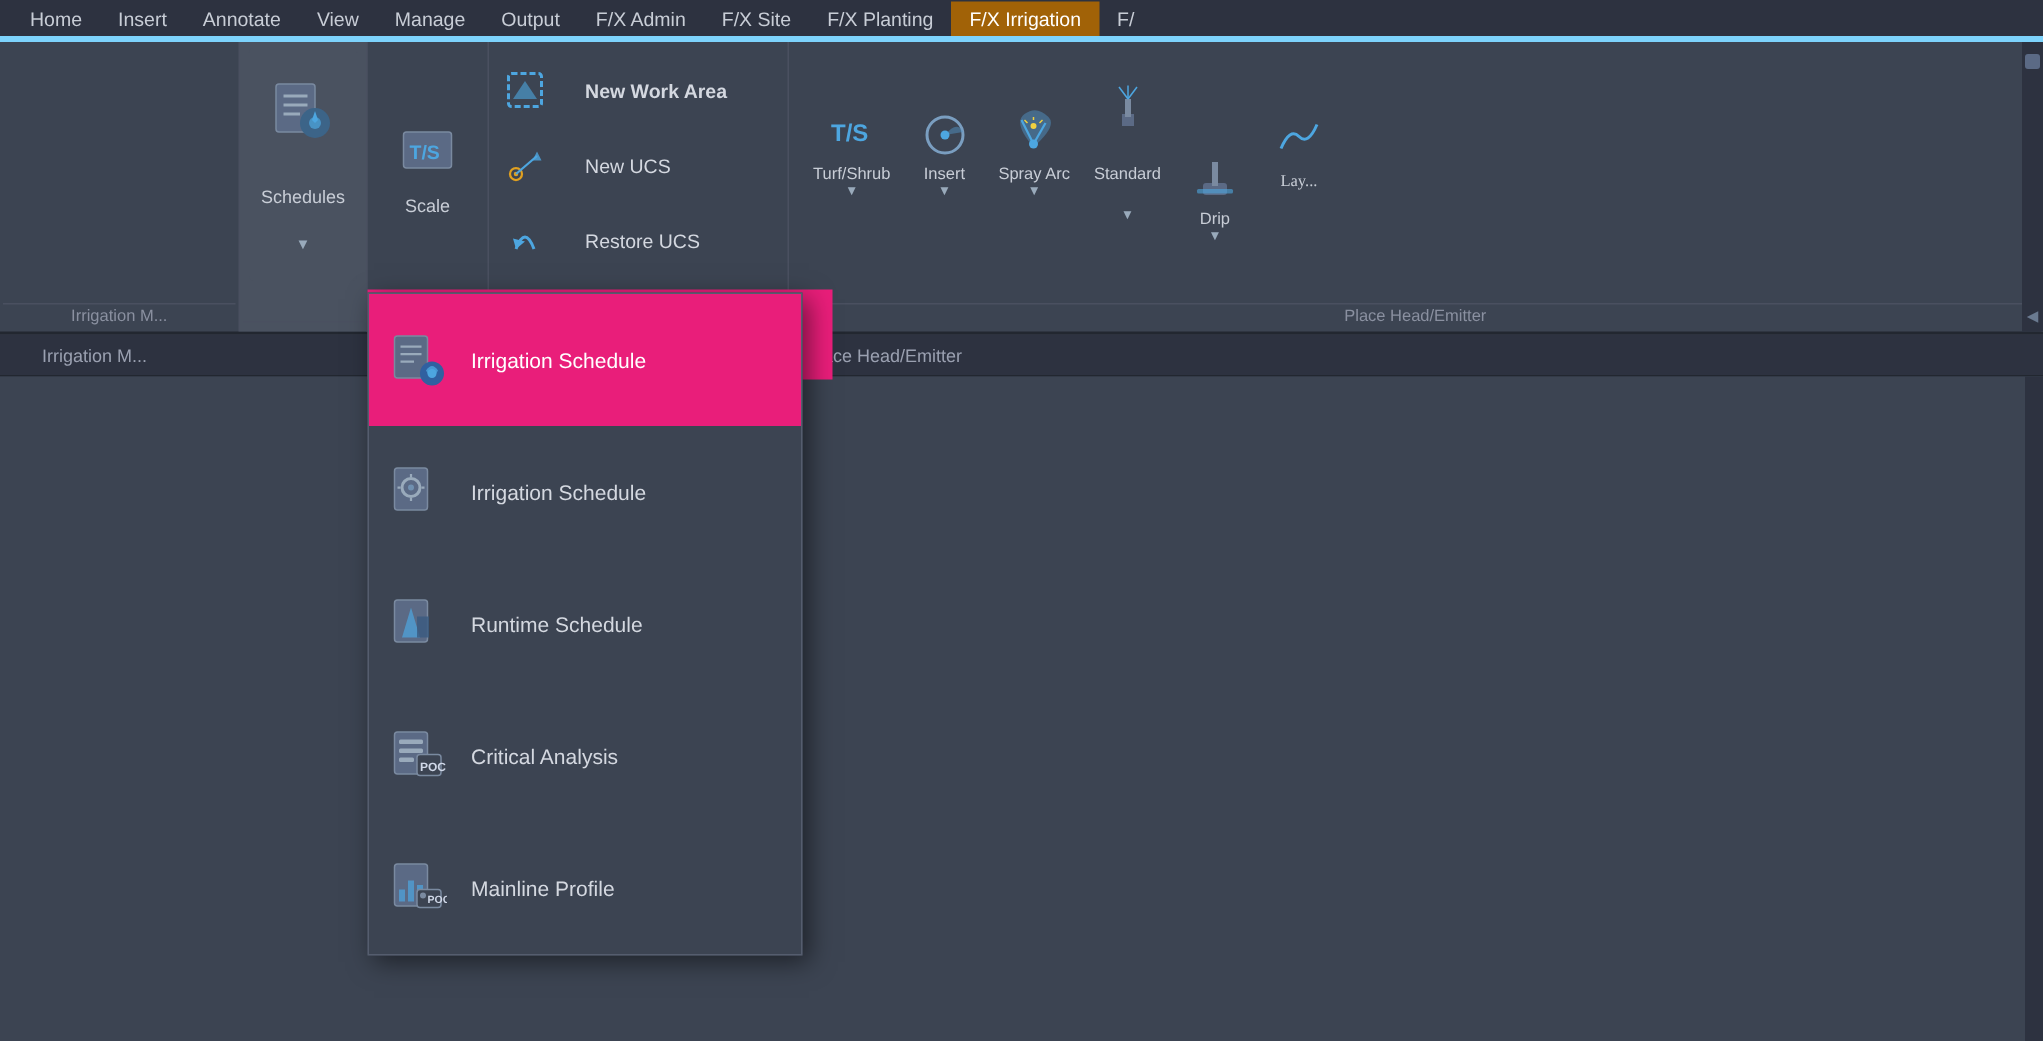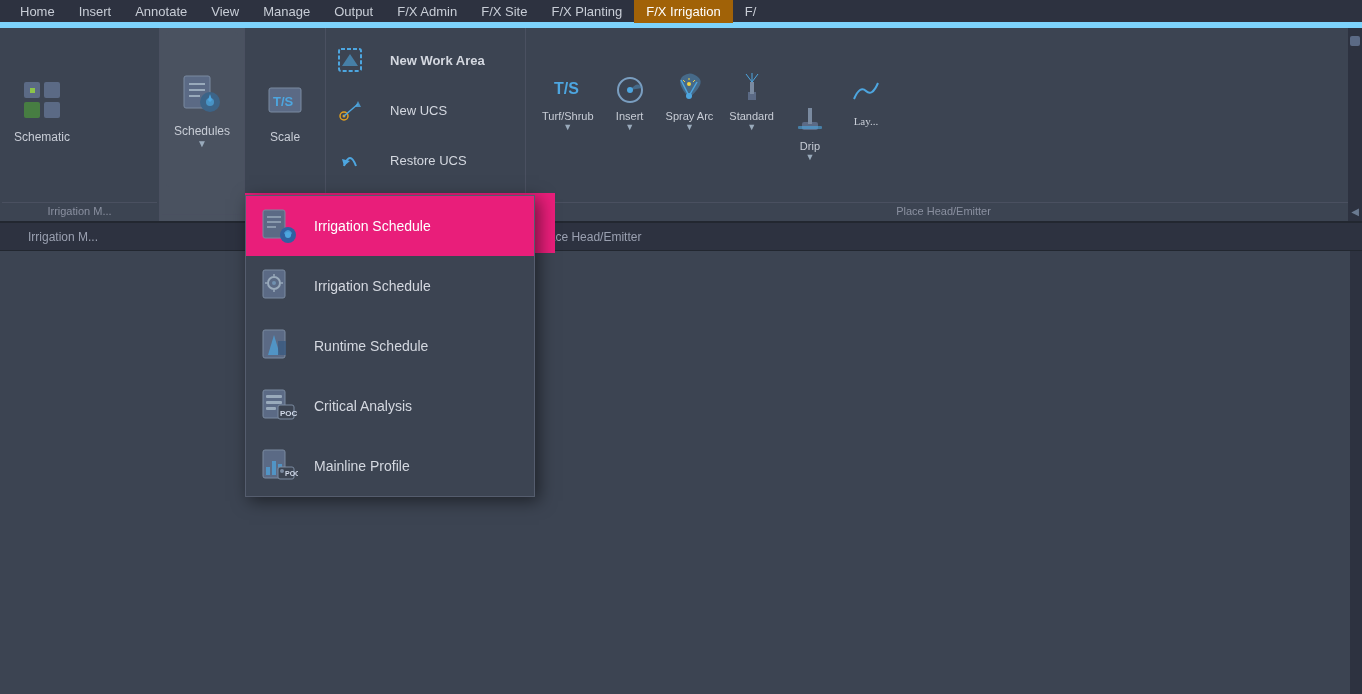--- a/index.html
+++ b/index.html
@@ -13,21 +13,21 @@
       position: relative;
     }
 
     
     .menu-bar {
       background: #2d3240;
       height: 28px;
       display: flex;
       align-items: center;
       padding: 0 8px;
-      border-bottom: 6px solid #7dd3fc;
+      border-bottom: 4px solid #7dd3fc;
     }
     .menu-bar-item {
       padding: 4px 12px;
       font-size: 13px;
       color: #c8cdd6;
       cursor: pointer;
       white-space: nowrap;
     }
     .menu-bar-item.active {
       background: #a16207;
@@ -146,21 +146,21 @@
       background: #3c4452;
       width: 290px;
       z-index: 100;
       border: 1px solid #555d6e;
       box-shadow: 4px 4px 16px rgba(0,0,0,0.5);
     }
 
     .dropdown-item {
       display: flex;
       align-items: center;
-      padding: 10px 14px;
+      padding: 24px 14px;
       cursor: pointer;
       gap: 14px;
     }
     .dropdown-item.highlighted {
       background: #e91e7a;
       color: #fff;
     }
     .dropdown-item-icon {
       width: 40px;
       height: 40px;
@@ -223,39 +223,27 @@
   <div class="menu-bar-item active">F/X Irrigation</div>
   <div class="menu-bar-item">F/</div>
 </div>
 
 <div class="ribbon">
 
   <div class="ribbon-section" style="min-width:160px;">
     <div class="ribbon-section-content">
 
 
-      <div class="ribbon-btn-large">
-        <div class="ribbon-btn-large-icon">
-          <svg width="44" height="44" viewBox="0 0 44 44">
-            <rect x="4" y="4" width="16" height="16" rx="2" fill="#5b6a85"></rect>
-            <rect x="24" y="4" width="16" height="16" rx="2" fill="#5b6a85"></rect>
-            <rect x="4" y="24" width="16" height="16" rx="2" fill="#4a8c3f" opacity="0.8"></rect>
-            <rect x="24" y="24" width="16" height="16" rx="2" fill="#5b6a85"></rect>
-            <rect x="10" y="10" width="5" height="5" fill="#8bc34a"></rect>
-          </svg>
-        </div>
-        <div class="ribbon-btn-large-label">Schematic</div>
-      </div>
     </div>
     <div class="ribbon-section-label">Irrigation M...</div>
   </div>
 
   <div class="ribbon-section" style="min-width:80px; background:#4a5260;">
     <div class="ribbon-section-content" style="justify-content:center;">
-      <div class="ribbon-btn-large" style="background:#4a5260; min-width:68px;">
+      <div class="ribbon-btn-large" style="background:#4a5260; min-width:68px;gap:20px;">
         <div class="ribbon-btn-large-icon">
           <svg width="44" height="44" viewBox="0 0 44 44">
             <rect x="4" y="4" width="26" height="32" rx="2" fill="#5b6a85" stroke="#7a8aa0" stroke-width="1"></rect>
             <line x1="9" y1="12" x2="25" y2="12" stroke="#9ab" stroke-width="2"></line>
             <line x1="9" y1="18" x2="25" y2="18" stroke="#9ab" stroke-width="2"></line>
             <line x1="9" y1="24" x2="20" y2="24" stroke="#9ab" stroke-width="2"></line>
             <ellipse cx="30" cy="30" rx="10" ry="10" fill="#3c6488"></ellipse>
             <polygon points="30,22 28,28 30,30 32,28" fill="#4da6e0"></polygon>
             <ellipse cx="30" cy="30" rx="4" ry="4" fill="#4da6e0" opacity="0.7"></ellipse>
           </svg>
@@ -358,21 +346,21 @@
             <circle cx="18" cy="14" r="2" fill="#f0d040"></circle>
             <line x1="18" y1="10" x2="18" y2="8" stroke="#f0d040" stroke-width="1"></line>
             <line x1="14" y1="12" x2="12" y2="10" stroke="#f0d040" stroke-width="1"></line>
             <line x1="22" y1="12" x2="24" y2="10" stroke="#f0d040" stroke-width="1"></line>
           </svg>
         </div>
         <div class="ribbon-btn-label">Spray Arc</div>
         <div style="font-size:9px;color:#9ab;">▼</div>
       </div>
 
-      <div class="ribbon-btn" style="min-height:130px;">
+      <div class="ribbon-btn" style="min-height:130px;gap:16px;">
         <div class="ribbon-btn-icon">
           <svg width="36" height="36" viewBox="0 0 36 36">
             <rect x="14" y="22" width="8" height="8" fill="#5b6a85"></rect>
             <rect x="16" y="12" width="4" height="12" fill="#7a8aa0"></rect>
 
             <line x1="18" y1="12" x2="12" y2="4" stroke="#4da6e0" stroke-width="1"></line>
             <line x1="18" y1="12" x2="18" y2="3" stroke="#4da6e0" stroke-width="1"></line>
             <line x1="18" y1="12" x2="24" y2="4" stroke="#4da6e0" stroke-width="1"></line>
           </svg>
         </div>

